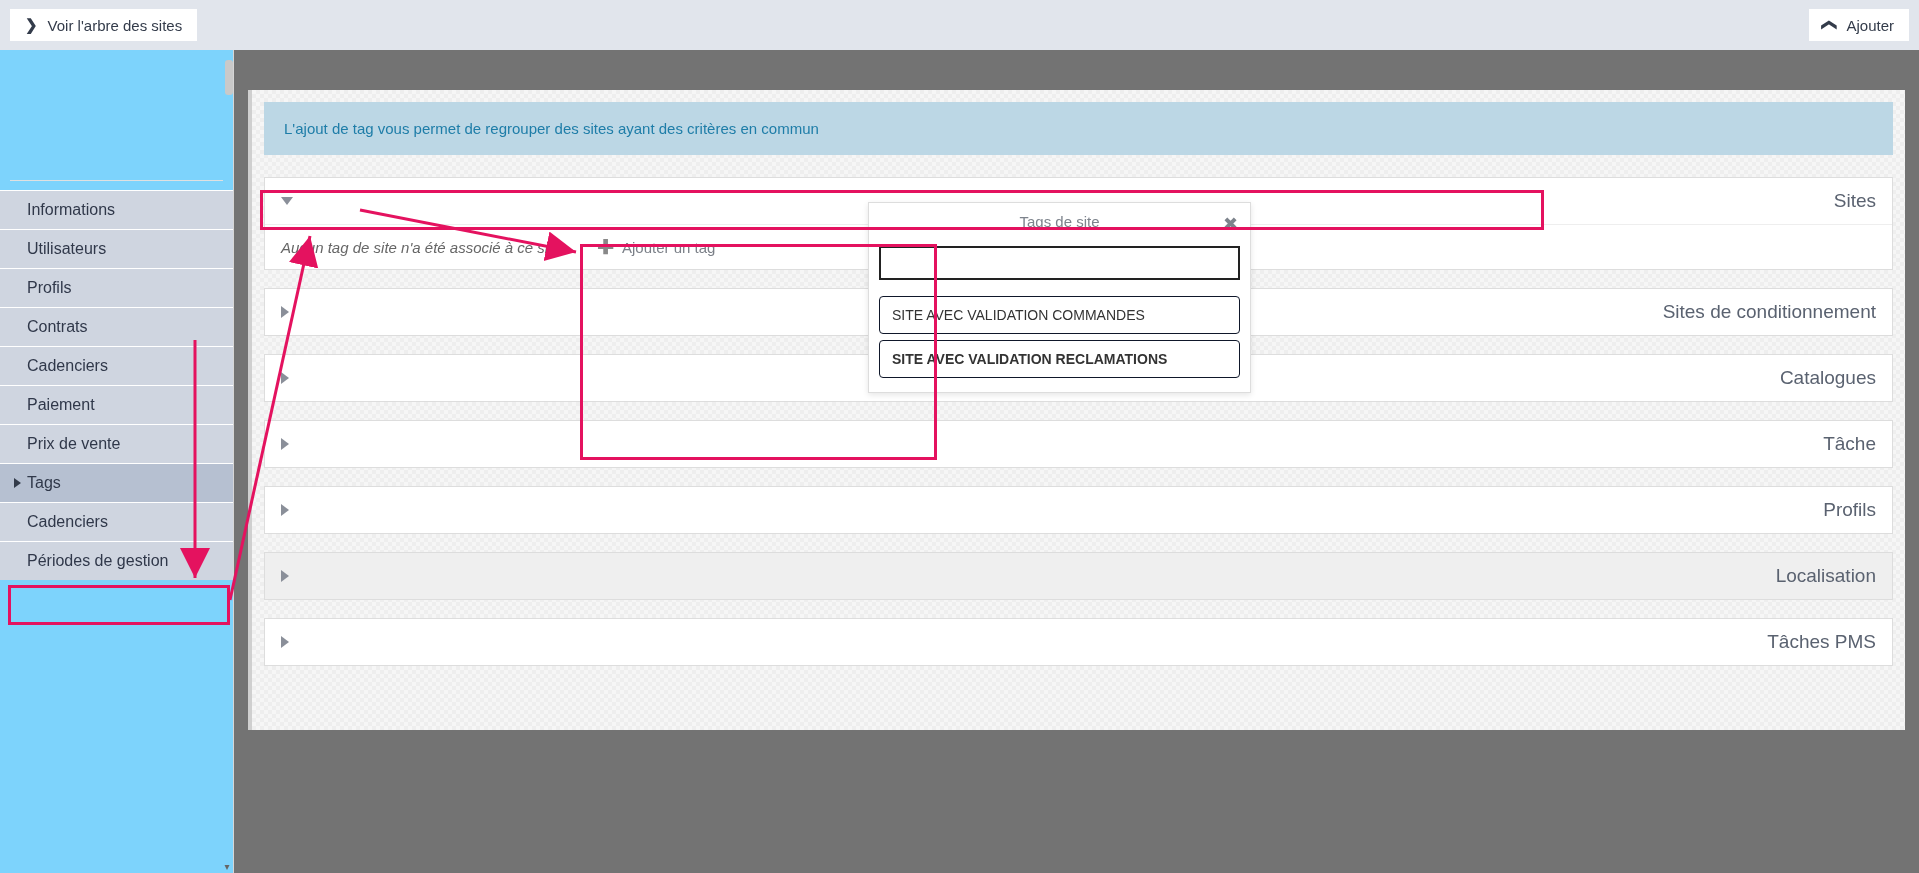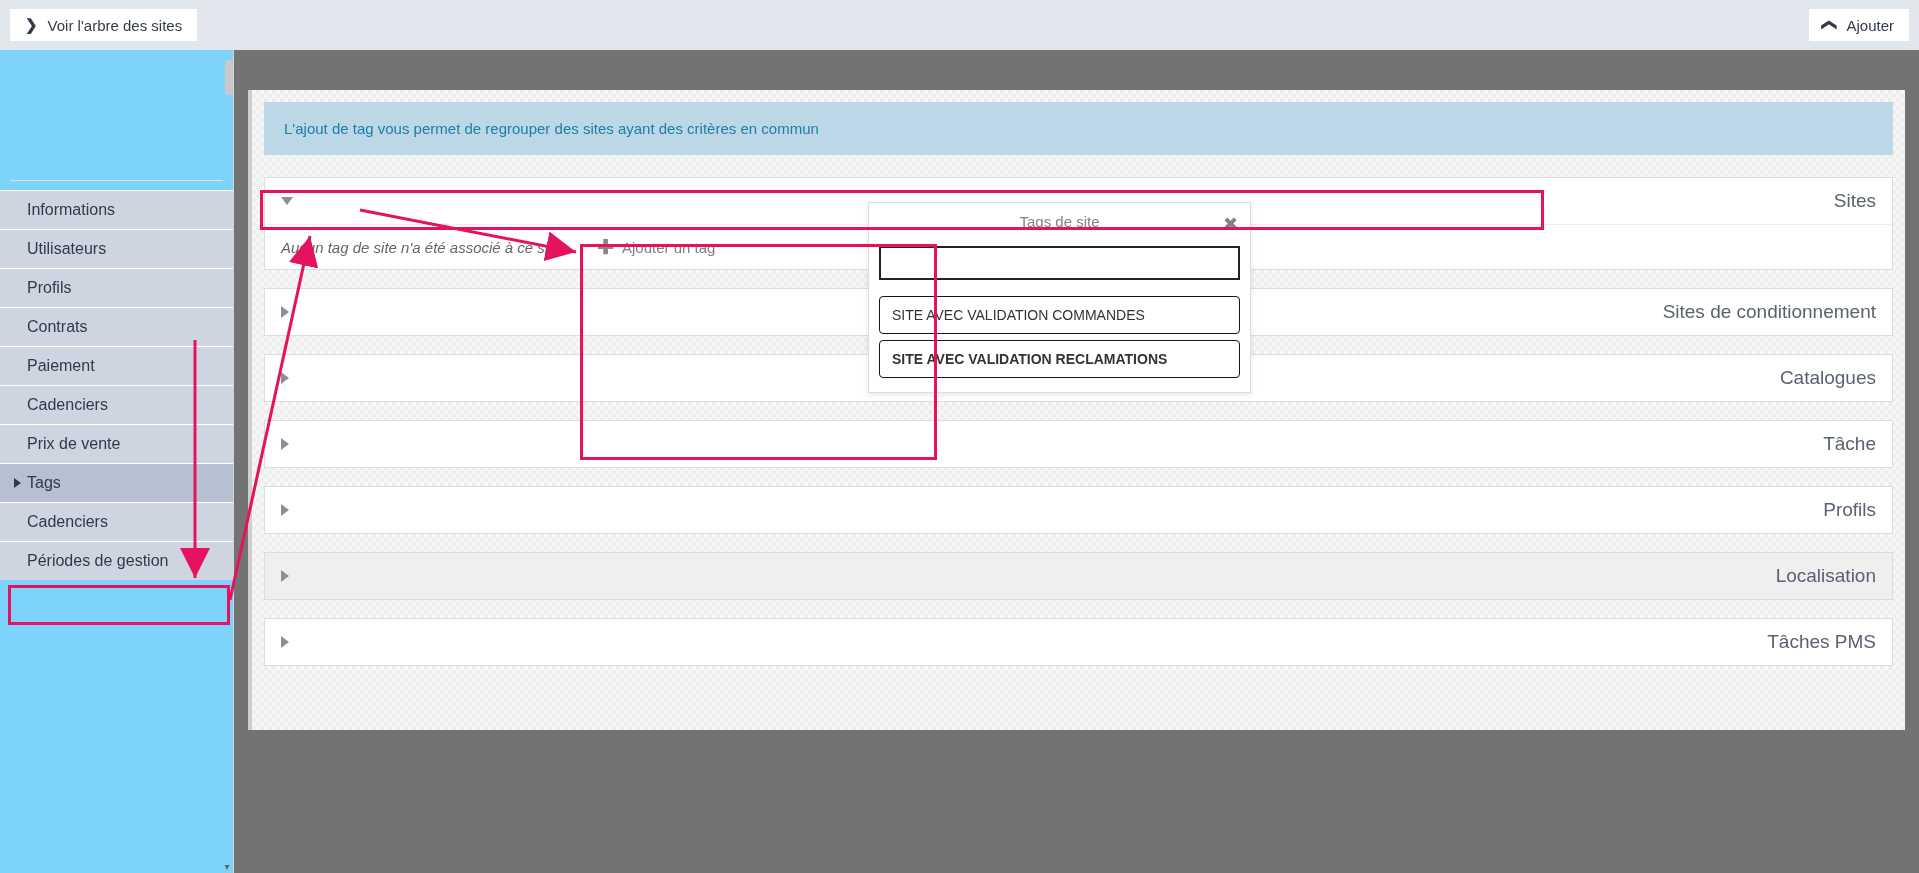--- a/index.html
+++ b/index.html
@@ -285,25 +285,25 @@
       <div class="side-item">
         <span class="tri"></span>
         <span>Profils</span>
       </div>
       <div class="side-item">
         <span class="tri"></span>
         <span>Contrats</span>
       </div>
       <div class="side-item">
         <span class="tri"></span>
+        <span>Cadenciers</span>
+      </div>
+      <div class="side-item">
+        <span class="tri"></span>
         <span>Paiement</span>
-      </div>
-      <div class="side-item">
-        <span class="tri"></span>
-        <span>Cadenciers</span>
       </div>
       <div class="side-item">
         <span class="tri"></span>
         <span>Prix de vente</span>
       </div>
       <div class="side-item active">
         <span class="tri"></span>
         <span>Tags</span>
       </div>
       <div class="side-item">

